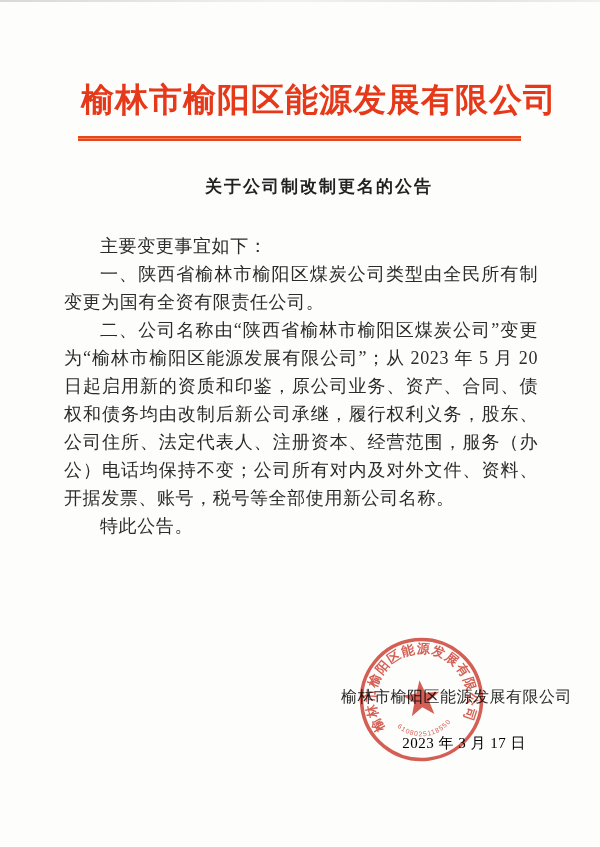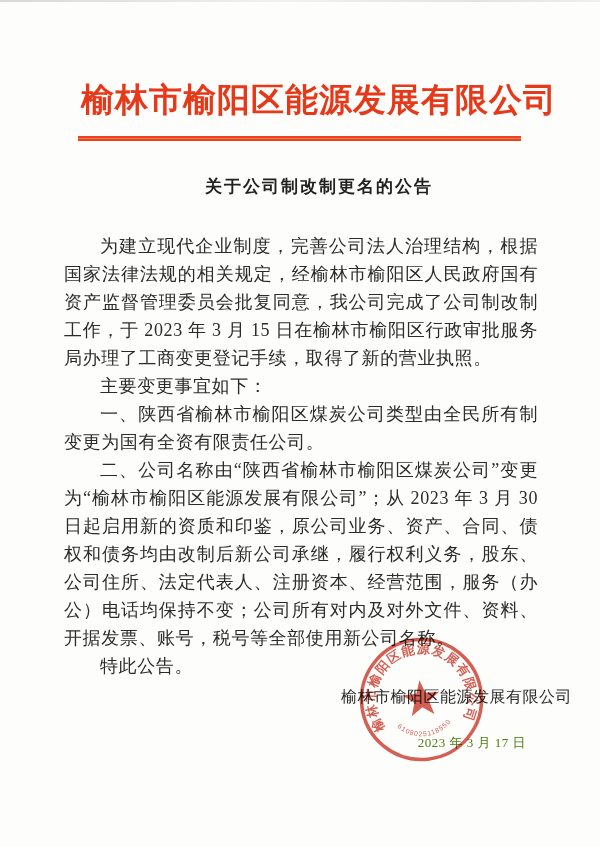--- a/index.html
+++ b/index.html
@@ -83,23 +83,23 @@
     right: 66px;
     font-size: 16px;
     letter-spacing: 0.5px;
     color: #2b2b2b;
     white-space: nowrap;
   }
   .sig-date {
     position: absolute;
     top: 734px;
     right: 112px;
-    font-size: 13px;
+    font-size: 15px;
     letter-spacing: 0.5px;
-    color: #4d7c0f;
+    color: #000000;
     white-space: nowrap;
   }
   .seal {
     position: absolute;
     left: 357px;
     top: 635px;
     width: 129px;
     height: 129px;
     opacity: 0.8;
     mix-blend-mode: multiply;
@@ -124,24 +124,23 @@
 
   <div class="scan-edge"></div>
 
   <div class="letterhead">榆林市榆阳区能源发展有限公司</div>
 
   <div class="rule"></div>
 
   <h1 class="doc-title">关于公司制改制更名的公告</h1>
 
   <div class="body-text">
-    <p>为建立现代企业制度，完善公司法人治理结构，根据国家法律法规的相关规定，经榆林市榆阳区人民政府国有资产监督管理委员会批复同意，我公司完成了公司制改制工作，于 2023 年 3 月 15 日在榆林市榆阳区行政审批服务局办理了工商变更登记手续，取得了新的营业执照。</p>
     <p>主要变更事宜如下：</p>
     <p>一、陕西省榆林市榆阳区煤炭公司类型由全民所有制变更为国有全资有限责任公司。</p>
-    <p>二、公司名称由“陕西省榆林市榆阳区煤炭公司”变更为“榆林市榆阳区能源发展有限公司”；从 2023 年 3 月 30 日起启用新的资质和印鉴，原公司业务、资产、合同、债权和债务均由改制后新公司承继，履行权利义务，股东、公司住所、法定代表人、注册资本、经营范围，服务（办公）电话均保持不变；公司所有对内及对外文件、资料、开据发票、账号，税号等全部使用新公司名称。</p>
+    <p>二、公司名称由“陕西省榆林市榆阳区煤炭公司”变更为“榆林市榆阳区能源发展有限公司”；从 2023 年 5 月 20 日起启用新的资质和印鉴，原公司业务、资产、合同、债权和债务均由改制后新公司承继，履行权利义务，股东、公司住所、法定代表人、注册资本、经营范围，服务（办公）电话均保持不变；公司所有对内及对外文件、资料、开据发票、账号，税号等全部使用新公司名称。</p>
     <p>特此公告。</p>
   </div>
 
   <div class="sig-company">榆林市榆阳区能源发展有限公司</div>
 
   <div class="sig-date">2023 年 3 月 17 日</div>
 
   <svg class="seal" viewBox="0 0 200 200" xmlns="http://www.w3.org/2000/svg">
     <defs>
       <path id="sealTopArc" d="M 41,141.3 A 72,72 0 1 1 159,141.3" fill="none"></path>

